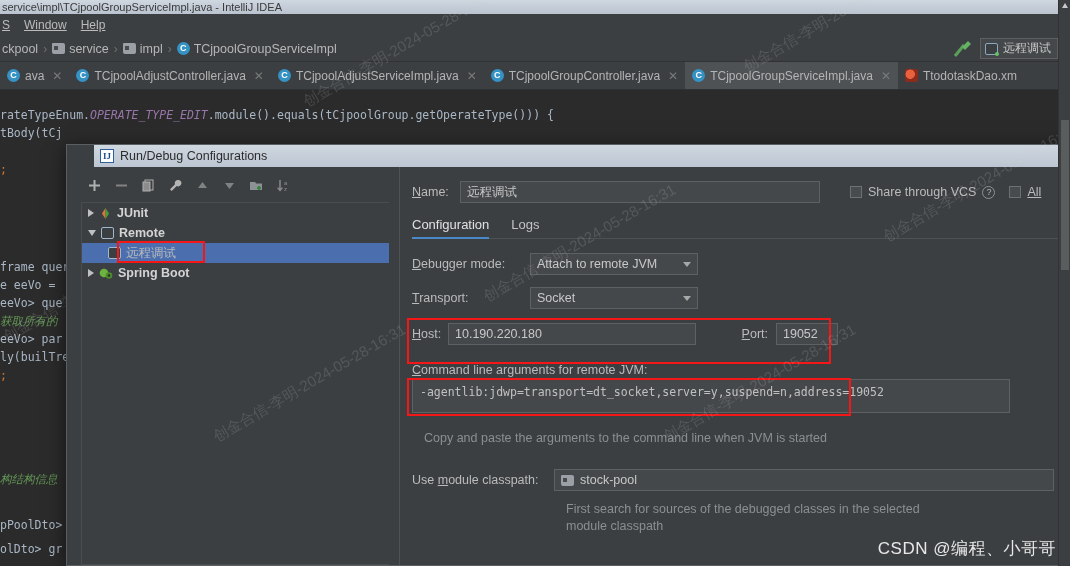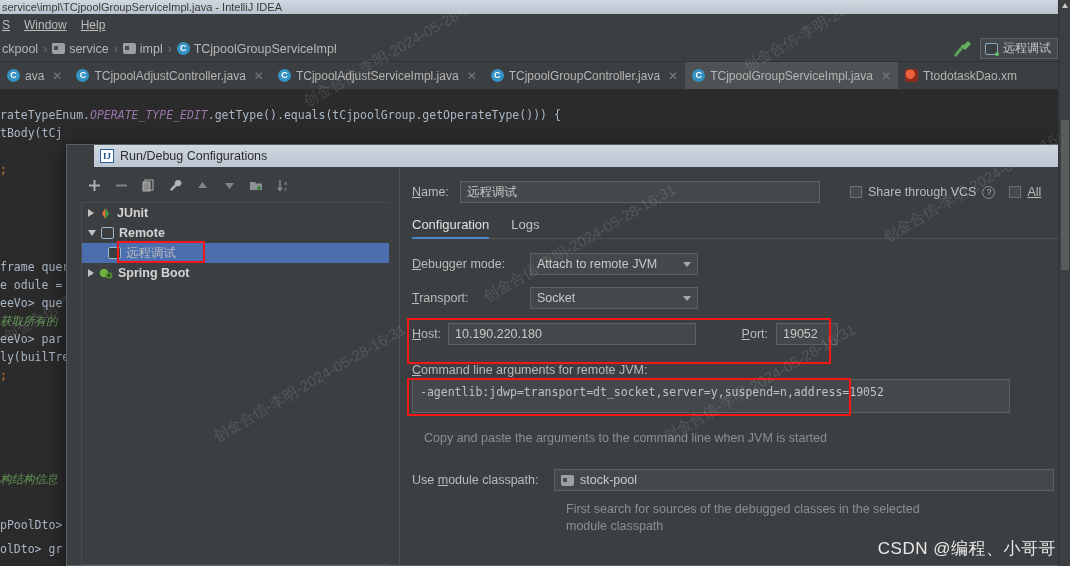--- a/index.html
+++ b/index.html
@@ -280,25 +280,25 @@
       <span>TCjpoolGroupServiceImpl.java</span>
       <span class="x">✕</span>
     </div>
     <div class="etab">
       <span class="ico-xml"></span>
       <span>TtodotaskDao.xm</span>
     </div>
   </div>
 
   <div class="editor">
-      <div class="code-line" style="top: 18px; left: 0px;"><span class="plain">rateTypeEnum.</span><span class="field">OPERATE_TYPE_EDIT</span><span class="plain">.getType().equals(tCjpoolGroup.getOperateType())) {</span></div>
+      <div class="code-line" style="top: 18px; left: 0px;"><span class="plain">rateTypeEnum.</span><span class="field">OPERATE_TYPE_EDIT</span><span class="plain">.module().equals(tCjpoolGroup.getOperateType())) {</span></div>
       <div class="code-line" style="top: 36px; left: 0px;"><span class="plain">tBody(tCj</span></div>
       <div class="code-line" style="top: 72px; left: 0px;"><span class="kw">;</span></div>
       <div class="code-line" style="top: 170px; left: 0px;"><span class="plain">frame quer</span></div>
-      <div class="code-line" style="top: 188px; left: 0px;"><span class="plain">e odule =</span></div>
+      <div class="code-line" style="top: 188px; left: 0px;"><span class="plain">e eeVo =</span></div>
       <div class="code-line" style="top: 206px; left: 0px;"><span class="plain">eeVo&gt; que</span></div>
       <div class="code-line" style="top: 224px; left: 0px;"><span class="cmt">获取所有的</span></div>
       <div class="code-line" style="top: 242px; left: 0px;"><span class="plain">eeVo&gt; par</span></div>
       <div class="code-line" style="top: 260px; left: 0px;"><span class="plain">ly(builTre</span></div>
       <div class="code-line" style="top: 278px; left: 0px;"><span class="kw">;</span></div>
       <div class="code-line" style="top: 382px; left: 0px;"><span class="cmt">构结构信息</span></div>
       <div class="code-line" style="top: 428px; left: 0px;"><span class="plain">pPoolDto&gt;</span></div>
       <div class="code-line" style="top: 452px; left: 0px;"><span class="plain">olDto&gt; gr</span></div>
     </div>
 

